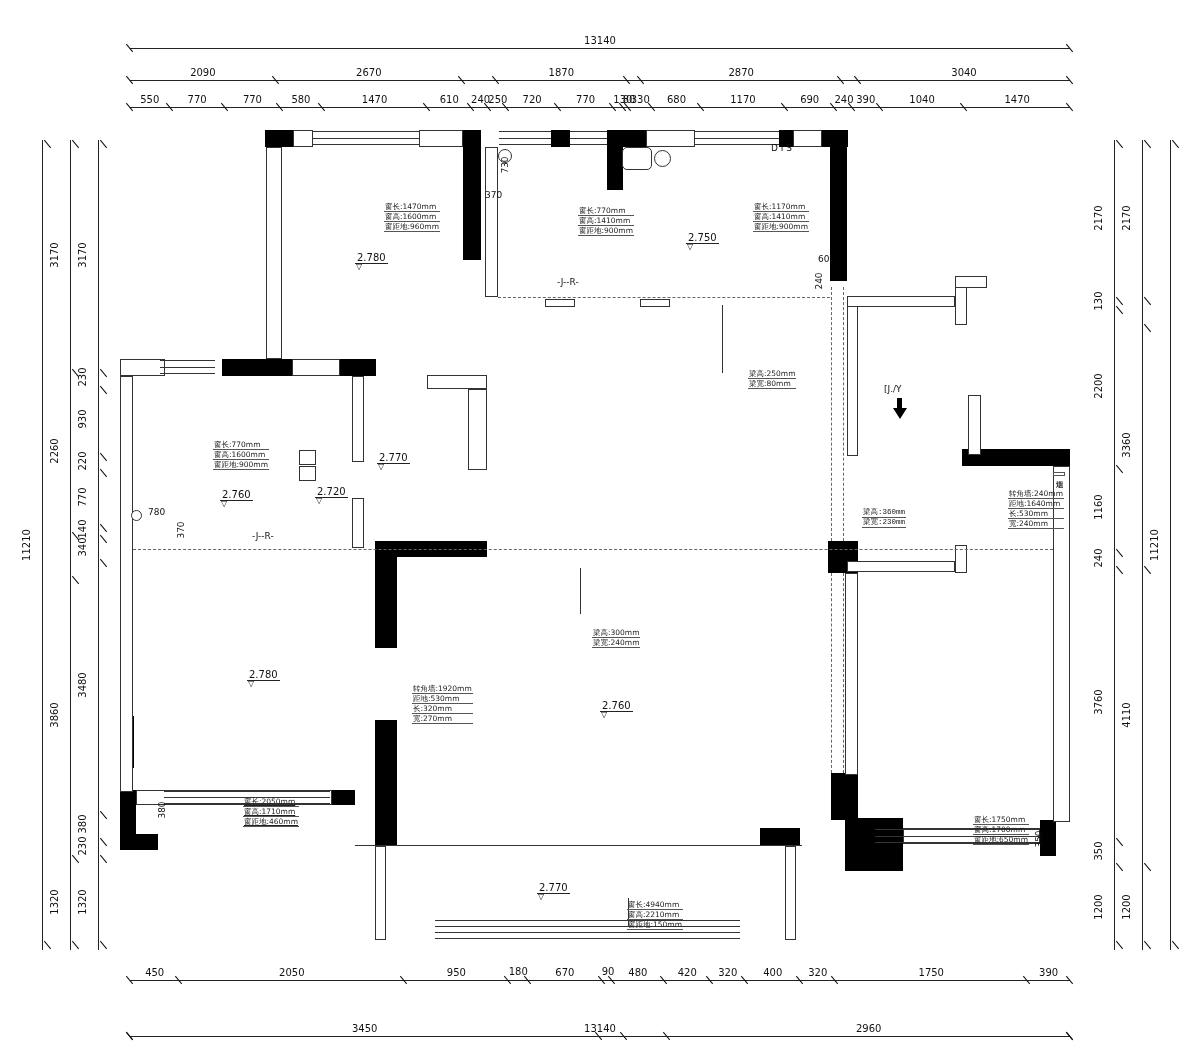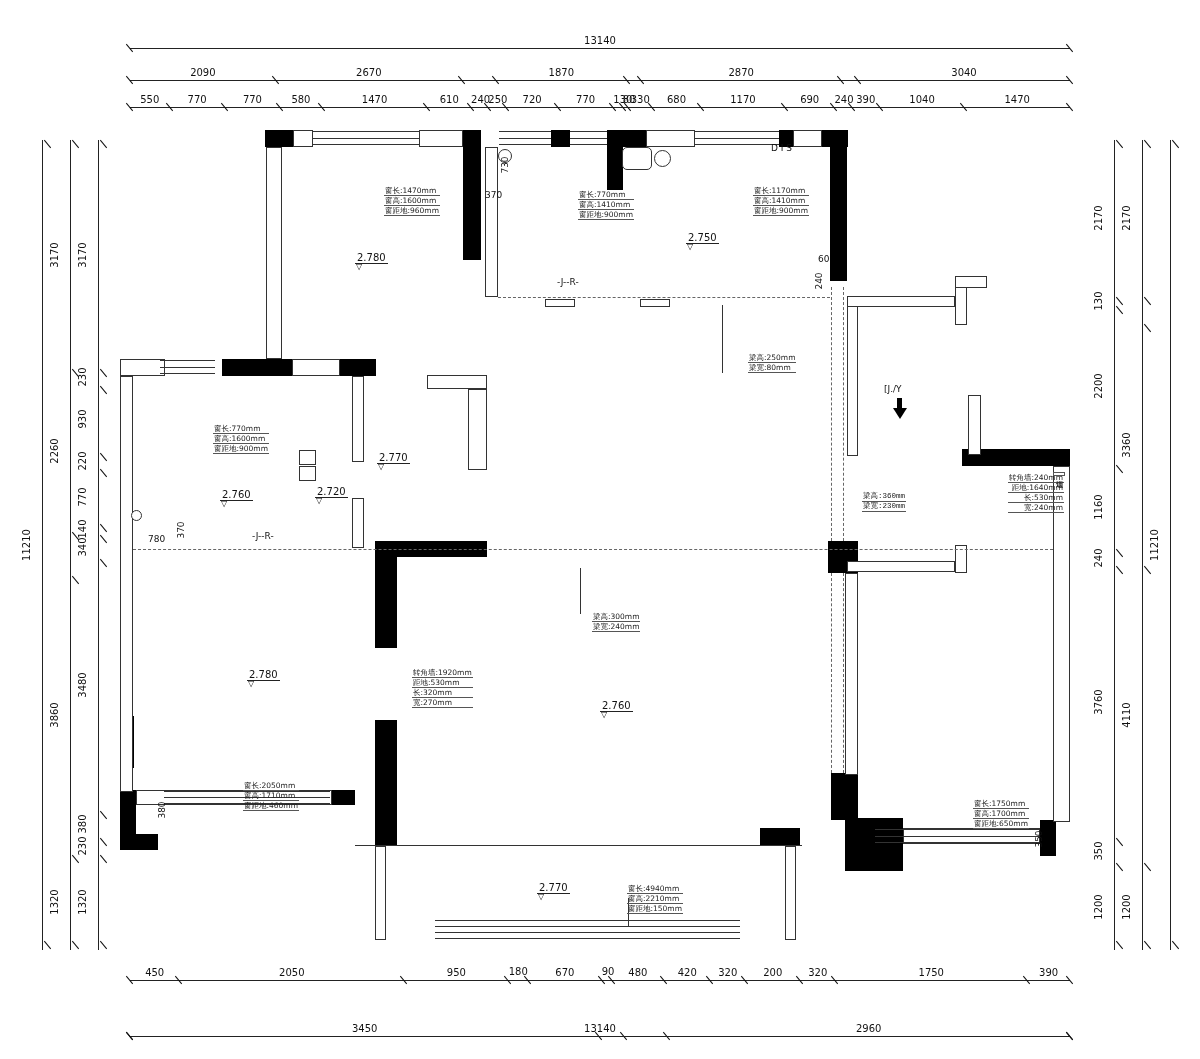--- a/index.html
+++ b/index.html
@@ -26,21 +26,21 @@
   .hchain .tick{left:-1px;bottom:-5px;transform:rotate(-40deg);}
   .hchain .tick.end{left:auto;right:0;}
   .vchain .tick{top:-1px;right:-6px;transform:rotate(-40deg);}
   .vchain .tick.end{top:auto;bottom:0;}
   .dlabel{font-size:10px;color:#111;white-space:nowrap;}
   .hchain .dlabel{position:absolute;left:0;right:0;bottom:2px;text-align:center;}
   .hchain .dlabel.below{bottom:auto;top:4px;}
   .vchain .dlabel{position:absolute;top:50%;left:50%;
      transform:translate(calc(-50% - 7px),-50%) rotate(-90deg);}
   
-  .ann{position:absolute;font-size:7.5px;line-height:9px;color:#222;}
+  .ann{position:absolute;font-size:7.5px;line-height:9px;color:#222;margin-top:16px;}
   .ann div{border-bottom:1px solid #555;white-space:nowrap;padding:0 1px;}
   
   .lvl{position:absolute;font-size:10px;color:#111;border-bottom:1px solid #222;padding:0 2px;}
   .lvl::after{content:"▽";position:absolute;left:1px;top:10px;font-size:8px;color:#111;}
   
   .lab{position:absolute;font-size:10px;color:#111;white-space:nowrap;}
   .lab.rot{transform:rotate(-90deg);transform-origin:center;}
   .lab.small{font-size:9px;}
   .vtext{position:absolute;writing-mode:vertical-rl;font-size:7.5px;border:1px solid #555;
      padding:1px 0;background:#fff;color:#222;}
@@ -207,21 +207,21 @@
       <div class="seg" style="flex-grow: 420;">
         <span class="tick"></span>
         <span class="dlabel">420</span>
       </div>
       <div class="seg" style="flex-grow: 320;">
         <span class="tick"></span>
         <span class="dlabel">320</span>
       </div>
       <div class="seg" style="flex-grow: 500;">
         <span class="tick"></span>
-        <span class="dlabel">200</span>
+        <span class="dlabel">400</span>
       </div>
       <div class="seg" style="flex-grow: 320;">
         <span class="tick"></span>
         <span class="dlabel">320</span>
       </div>
       <div class="seg" style="flex-grow: 1750;">
         <span class="tick"></span>
         <span class="dlabel">1750</span>
       </div>
       <div class="seg" style="flex-grow: 390;">
@@ -501,37 +501,37 @@
       <div>窗距地:900mm</div>
     </div>
     <div class="ann" style="left: 748px; top: 353px;">
       <div>梁高:250mm</div>
       <div>梁宽:80mm</div>
     </div>
     <div class="ann" style="left: 862px; top: 492px; font-family: Liberation Mono, monospace;">
       <div>梁高:360mm</div>
       <div>梁宽:230mm</div>
     </div>
-    <div class="ann" style="left: 1008px; top: 473px; text-align: right;">
+    <div class="ann" style="left: 1008px; top: 473px;">
       <div>转角墙:240mm</div>
       <div>距地:1640mm</div>
       <div>长:530mm</div>
       <div>宽:240mm</div>
     </div>
     <div class="ann" style="left: 592px; top: 612px;">
       <div>梁高:300mm</div>
       <div>梁宽:240mm</div>
     </div>
     <div class="ann" style="left: 412px; top: 668px;">
       <div>转角墙:1920mm</div>
       <div>距地:530mm</div>
       <div>长:320mm</div>
       <div>宽:270mm</div>
     </div>
-    <div class="ann" style="left: 243px; top: 781px;">
+    <div class="ann" style="left: 243px; top: 781px; text-decoration: underline;">
       <div>窗长:2050mm</div>
       <div>窗高:1710mm</div>
       <div>窗距地:460mm</div>
     </div>
     <div class="ann" style="left: 973px; top: 799px;">
       <div>窗长:1750mm</div>
       <div>窗高:1700mm</div>
       <div>窗距地:650mm</div>
     </div>
     <div class="ann" style="left: 627px; top: 884px;">
@@ -548,18 +548,18 @@
     <span class="lvl" style="left: 600px; top: 700px;">2.760</span>
     <span class="lvl" style="left: 537px; top: 882px;">2.770</span>
     <span class="lab small" style="left: 771px; top: 143px;">D I S</span>
     <span class="lab small" style="left: 557px; top: 277px;">-J--R-</span>
     <span class="lab small" style="left: 252px; top: 531px;">-J--R-</span>
     <span class="lab small" style="left: 884px; top: 384px;">[J./Y</span>
     <span class="lab small" style="left: 485px; top: 190px;">370</span>
     <span class="lab small rot" style="left: 496px; top: 160px;">730</span>
     <span class="lab small" style="left: 818px; top: 254px;">60</span>
     <span class="lab small rot" style="left: 810px; top: 276px;">240</span>
-    <span class="lab small" style="left: 148px; top: 507px; margin-top: 27px;">780</span>
+    <span class="lab small" style="left: 148px; top: 507px;">780</span>
     <span class="lab small rot" style="left: 172px; top: 525px;">370</span>
     <span class="lab small rot" style="left: 153px; top: 805px;">380</span>
     <span class="lab small rot" style="left: 1030px; top: 834px;">350</span>
     <span class="vtext" style="left: 1053px; top: 472px;">烟道</span>
   </div>
 
 </body></html>

